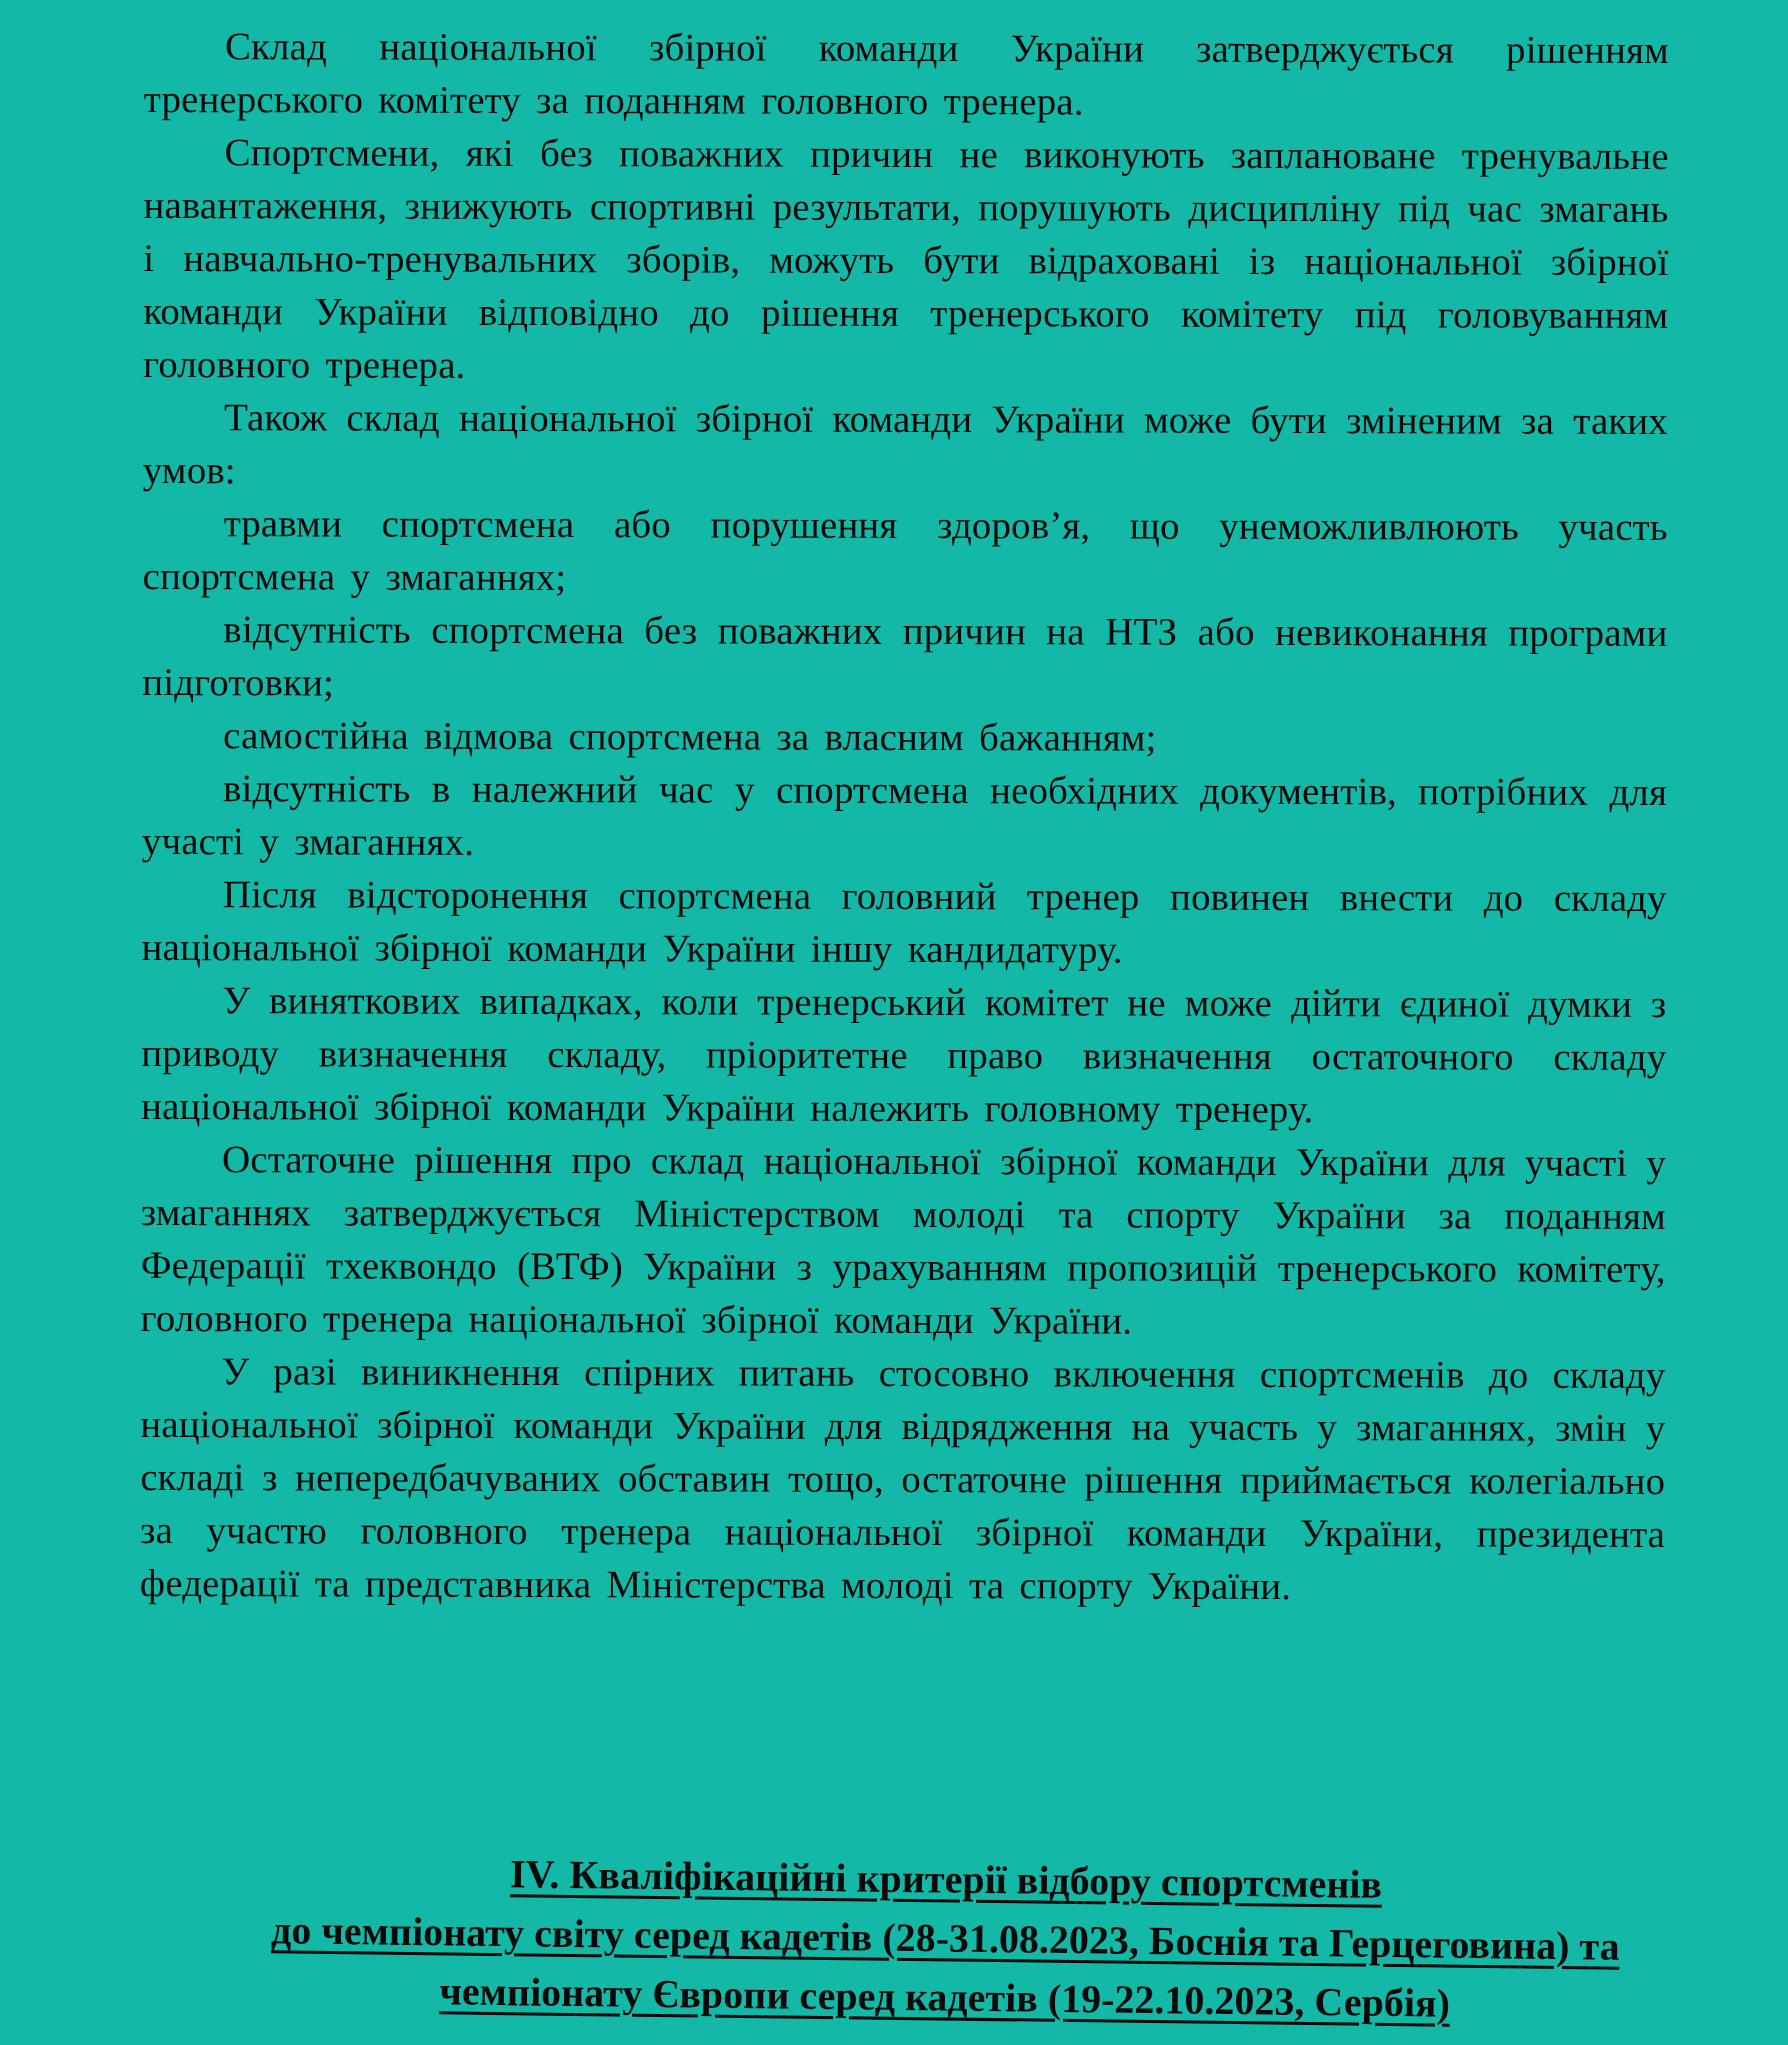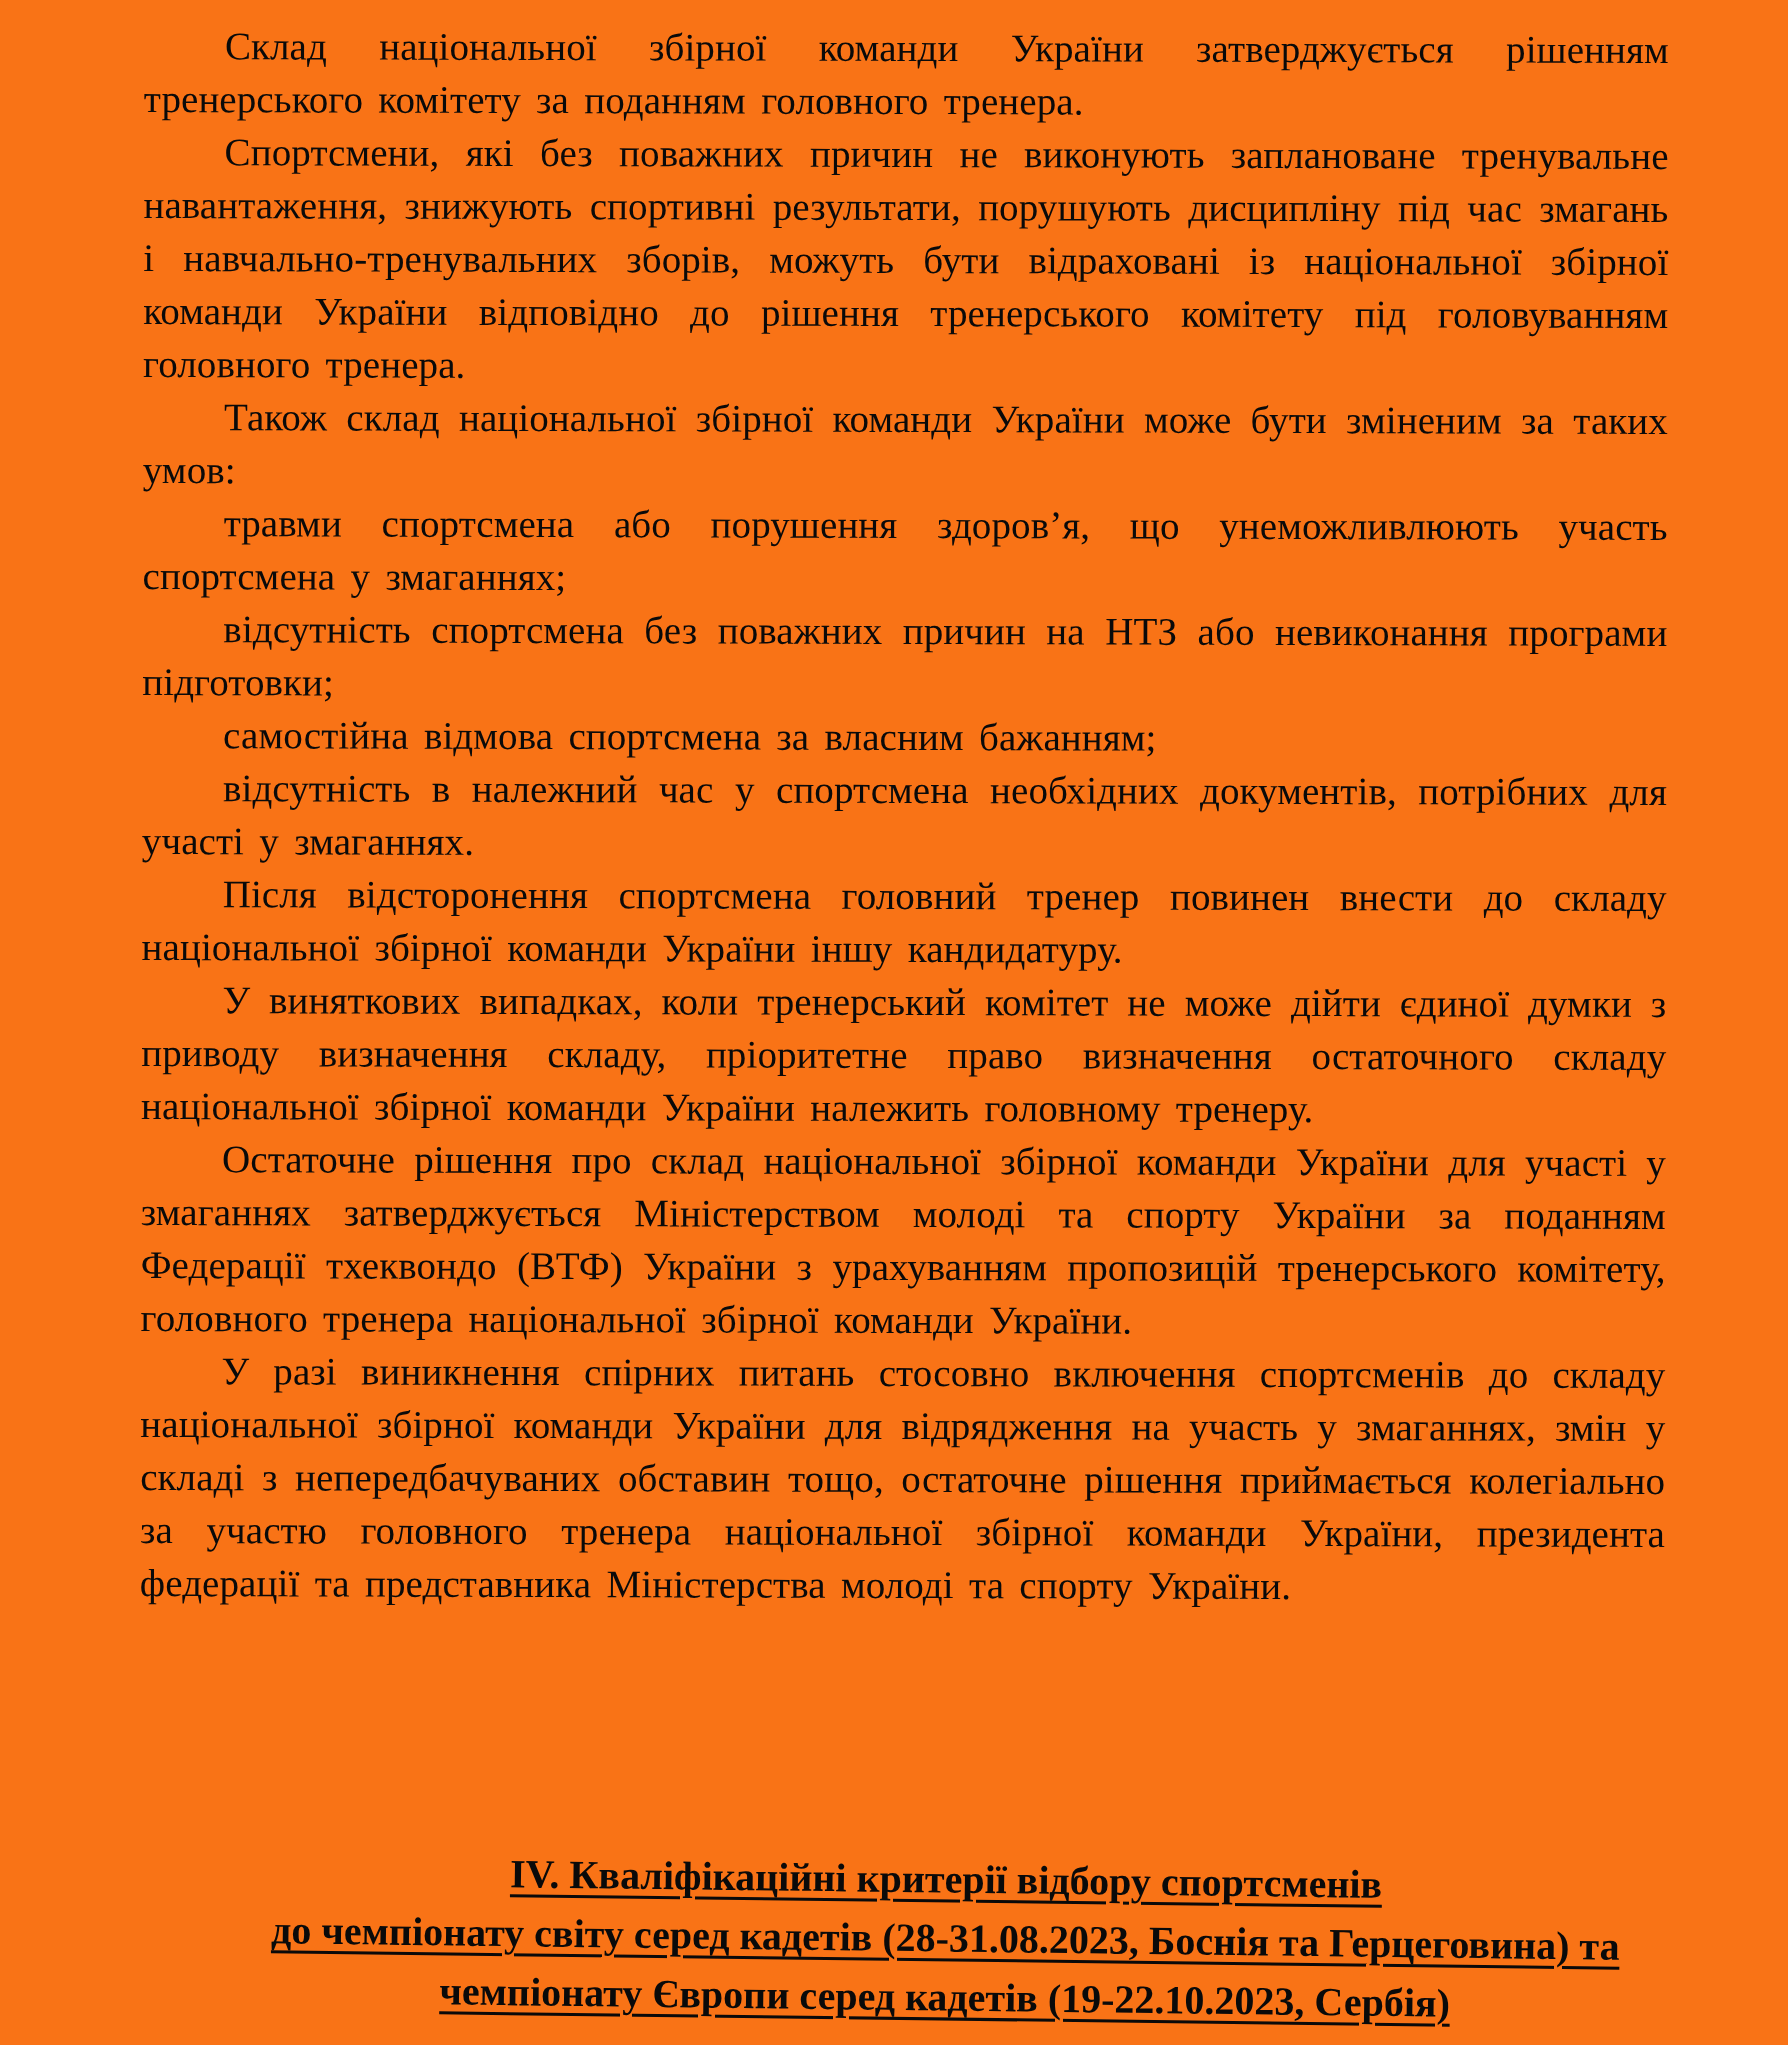--- a/index.html
+++ b/index.html
@@ -5,21 +5,21 @@
   html, body {
     margin: 0;
     padding: 0;
     background: #d9d9d9;
   }
   .page {
     position: relative;
     width: 1789px;
     height: 2046px;
     margin: 0 auto;
-    background: #f97316;
+    background: #14b8a6;
     color: #0a0a0a;
     font-family: "Liberation Serif", "DejaVu Serif", serif;
     overflow: hidden;
   }
   .body-text {
     position: absolute;
     left: 144px;
     top: 19px;
     width: 1525px;
     transform: rotate(0.15deg);

